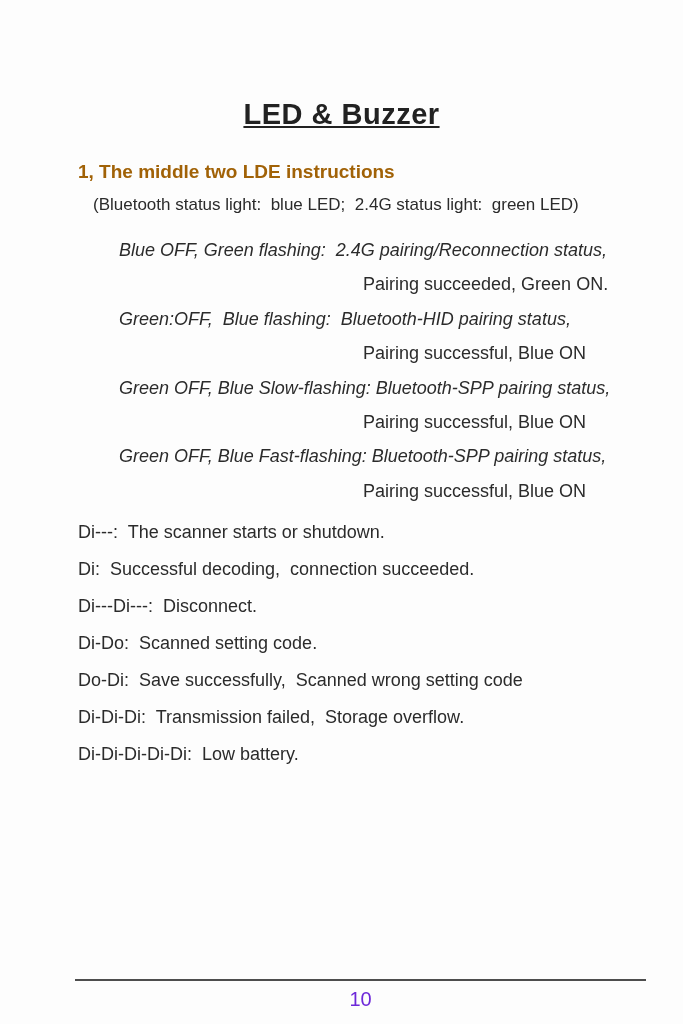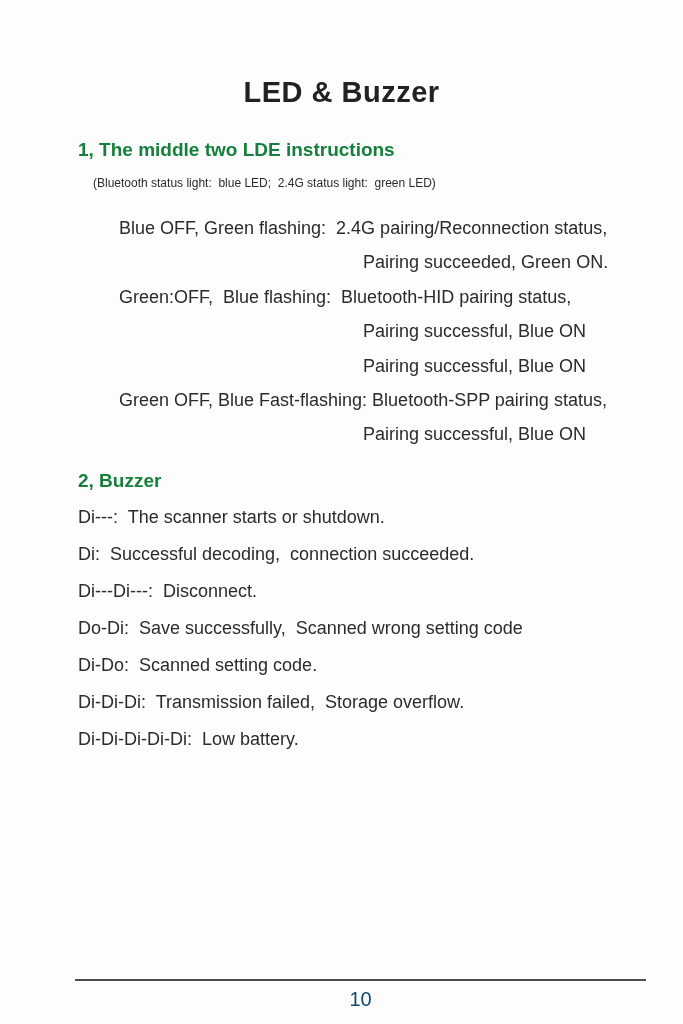--- a/index.html
+++ b/index.html
@@ -13,49 +13,50 @@
     height: 1024px;
     margin: 0 auto;
     background: #fdfdfd;
     color: #2b2b2b;
     font-family: "Liberation Sans", sans-serif;
     overflow: hidden;
     box-sizing: border-box;
   }
   .title {
     margin: 0;
-    padding-top: 76px;
+    padding-top: 98px;
     text-align: center;
     font-size: 29px;
     line-height: 33px;
     font-weight: 700;
     letter-spacing: 0.5px;
     color: #222;
+    text-decoration: underline;
   }
   .heading {
     margin: 28px 0 0 78px;
     font-size: 19px;
     line-height: 25px;
     font-weight: 700;
-    color: #15803d;
+    color: #a16207;
   }
   .note {
     margin: 9px 0 16px 93px;
-    font-size: 12px;
+    font-size: 17px;
     line-height: 24px;
   }
   .lines-led {
     margin-top: 7px;
   }
   .lines-led .line {
     font-size: 18px;
     line-height: 34.4px;
     white-space: nowrap;
   }
-  .ind-body { margin-left: 119px; }
+  .ind-body { margin-left: 119px; font-style: italic; }
   .ind-cont { margin-left: 363px; }
   .ind-cont2 { margin-left: 328px; }
   .heading-buzzer {
     margin-top: 16px;
   }
   .lines-buzzer {
     margin-top: 6px;
   }
   .lines-buzzer .line {
     font-size: 18px;
@@ -72,52 +73,52 @@
     background: #4d4d4d;
   }
   .page-number {
     position: absolute;
     left: 75px;
     top: 986px;
     width: 571px;
     text-align: center;
     font-size: 20px;
     line-height: 26px;
-    color: #0c4a6e;
+    color: #6d28d9;
   }
 </style>
 </head>
 <body>
 
 <div class="page">
 
   <h1 class="title">LED &amp; Buzzer</h1>
 
   <section>
     <h2 class="heading">1, The middle two LDE instructions</h2>
     <div class="note">(Bluetooth status light:&nbsp; blue LED;&nbsp; 2.4G status light:&nbsp; green LED)</div>
     <div class="lines-led">
       <div class="line ind-body">Blue OFF,&nbsp;Green flashing:&nbsp; 2.4G pairing/Reconnection status,</div>
       <div class="line ind-cont">Pairing succeeded, Green ON.</div>
       <div class="line ind-body">Green:OFF,&nbsp; Blue flashing:&nbsp; Bluetooth-HID pairing status,</div>
       <div class="line ind-cont">Pairing successful, Blue ON</div>
+      <div class="line ind-body">Green OFF,&nbsp;Blue Slow-flashing:&nbsp;Bluetooth-SPP pairing status,</div>
       <div class="line ind-cont">Pairing successful, Blue ON</div>
       <div class="line ind-body">Green OFF,&nbsp;Blue Fast-flashing:&nbsp;Bluetooth-SPP pairing status,</div>
       <div class="line ind-cont">Pairing successful, Blue ON</div>
     </div>
   </section>
 
   <section>
-    <h2 class="heading heading-buzzer">2, Buzzer</h2>
     <div class="lines-buzzer">
       <div class="line">Di---:&nbsp; The scanner starts or shutdown.</div>
       <div class="line">Di:&nbsp; Successful decoding,&nbsp; connection succeeded.</div>
       <div class="line">Di---Di---:&nbsp; Disconnect.</div>
+      <div class="line">Di-Do:&nbsp; Scanned setting code.</div>
       <div class="line">Do-Di:&nbsp; Save successfully,&nbsp; Scanned wrong setting code</div>
-      <div class="line">Di-Do:&nbsp; Scanned setting code.</div>
       <div class="line">Di-Di-Di:&nbsp; Transmission failed,&nbsp; Storage overflow.</div>
       <div class="line">Di-Di-Di-Di-Di:&nbsp; Low battery.</div>
     </div>
   </section>
 
   <div class="footer-divider"></div>
   <div class="page-number">10</div>
 
 </div>
 

